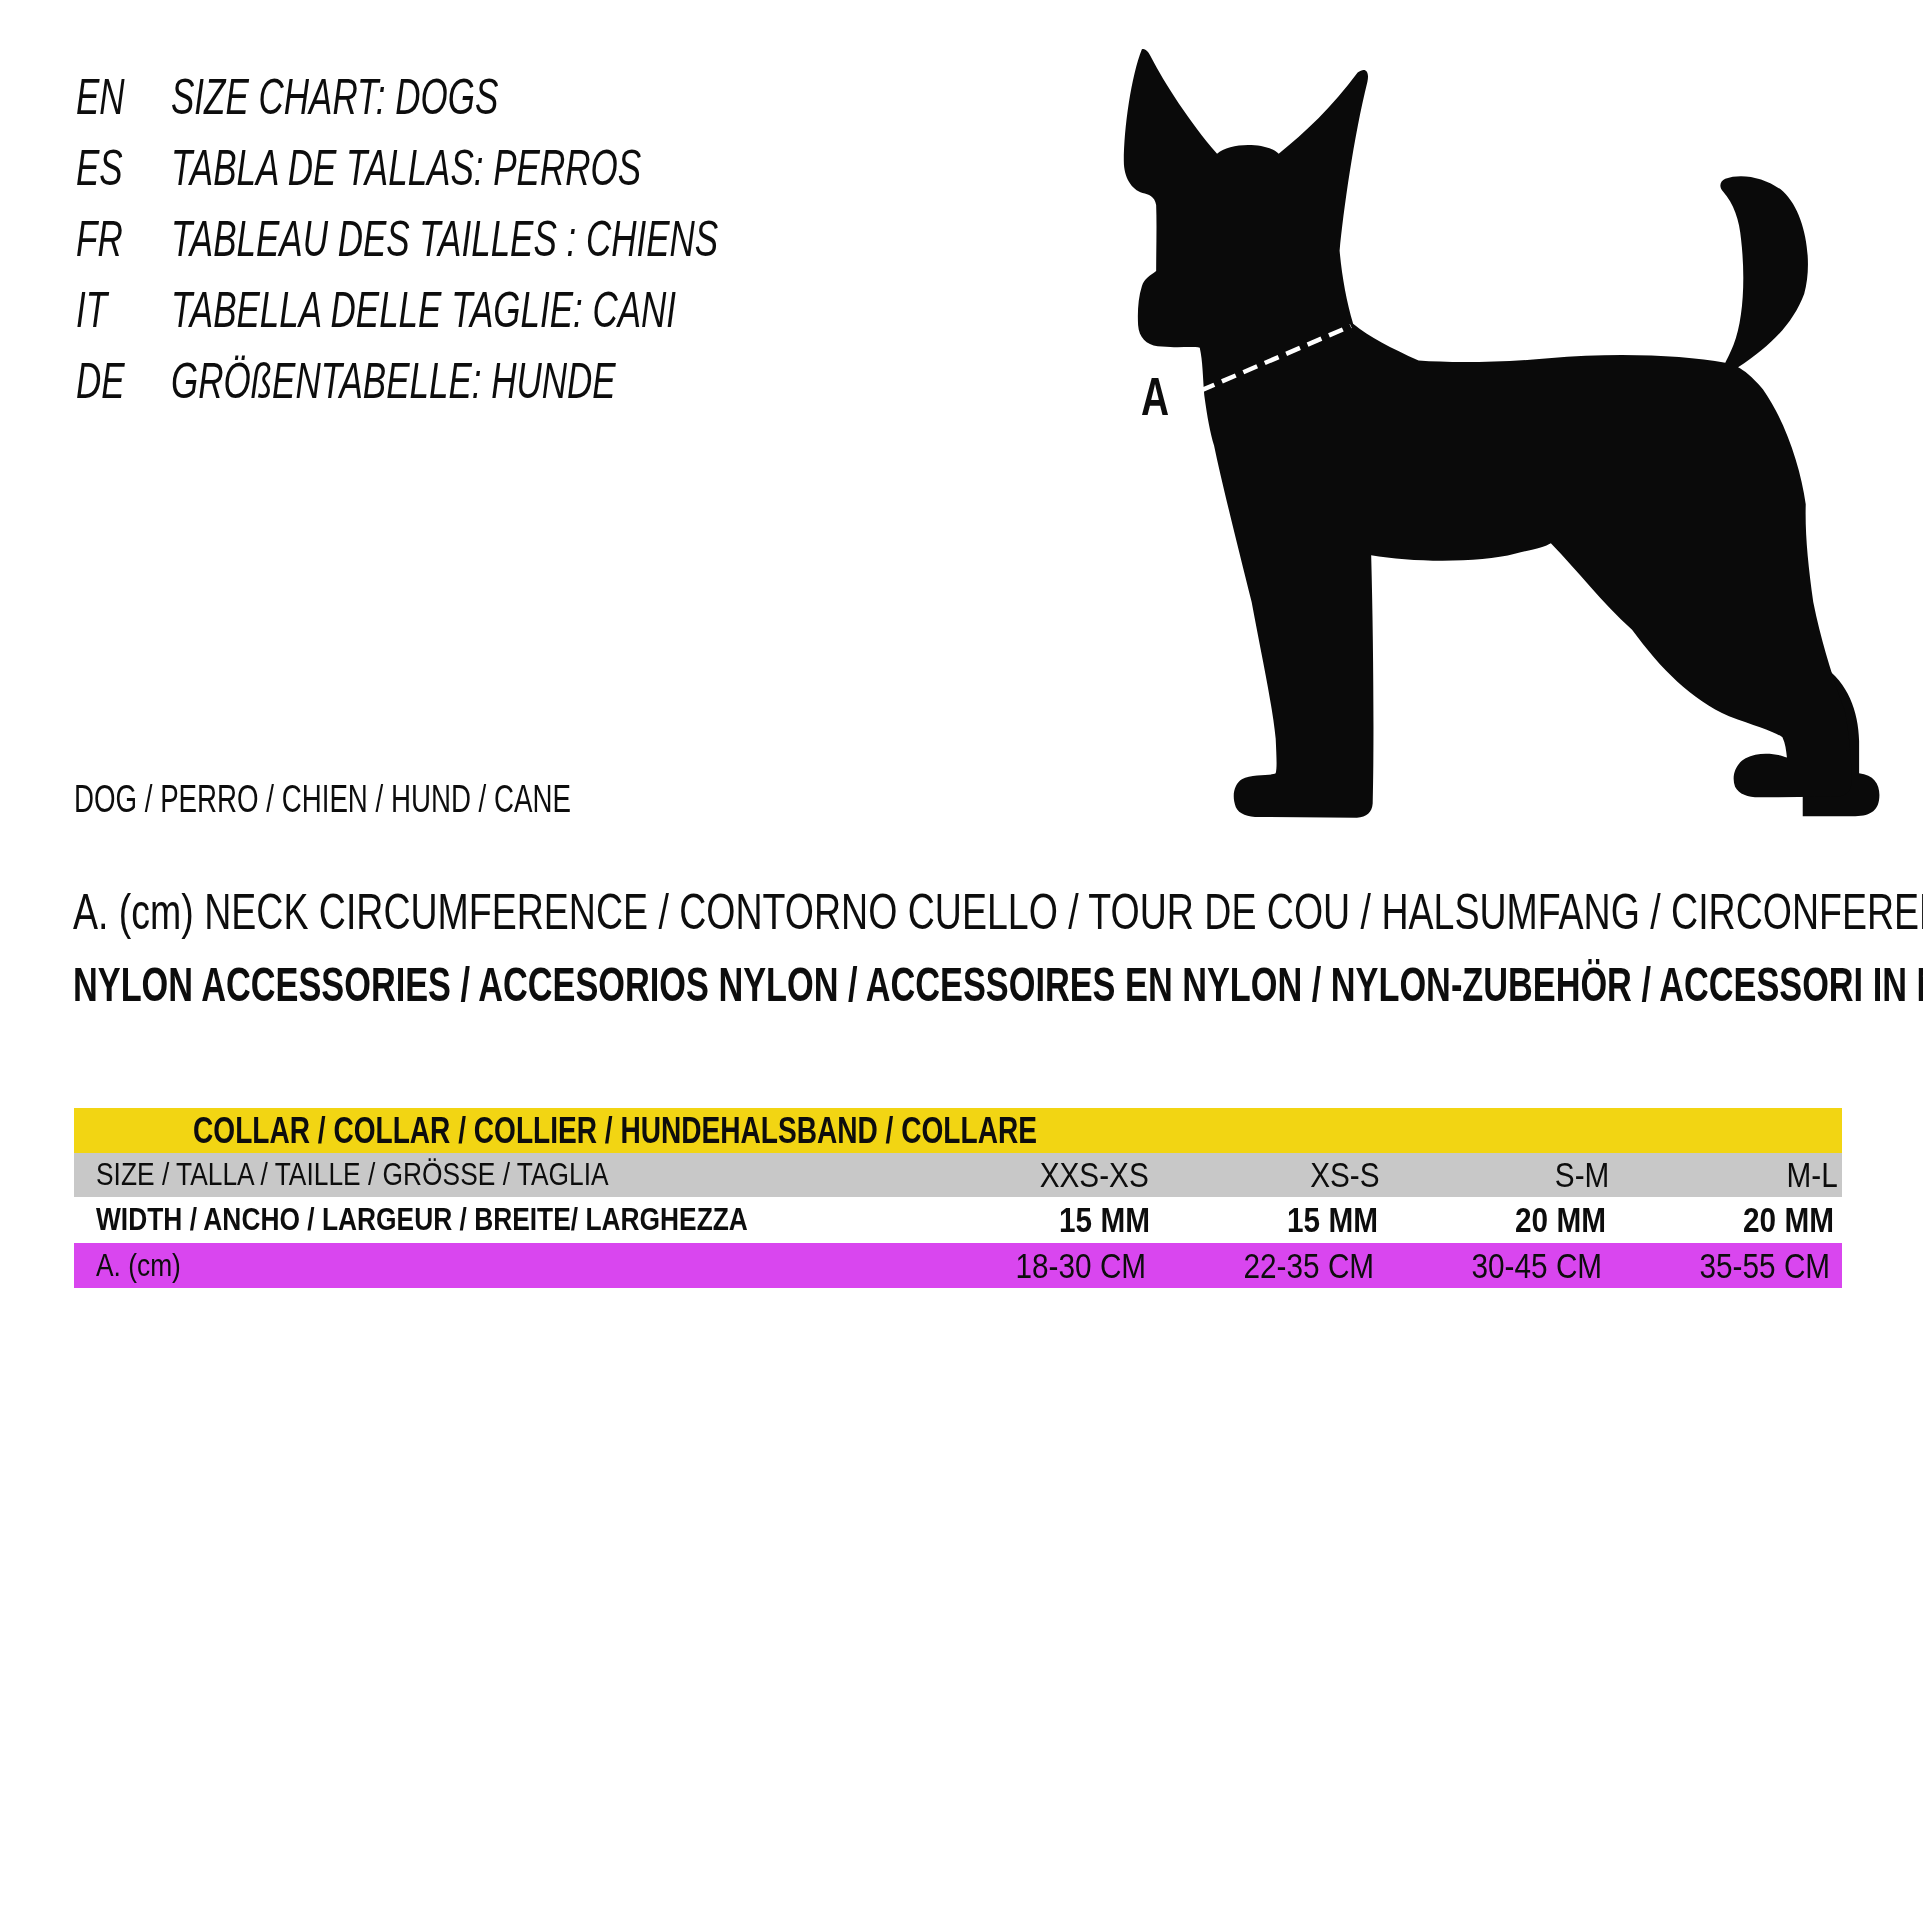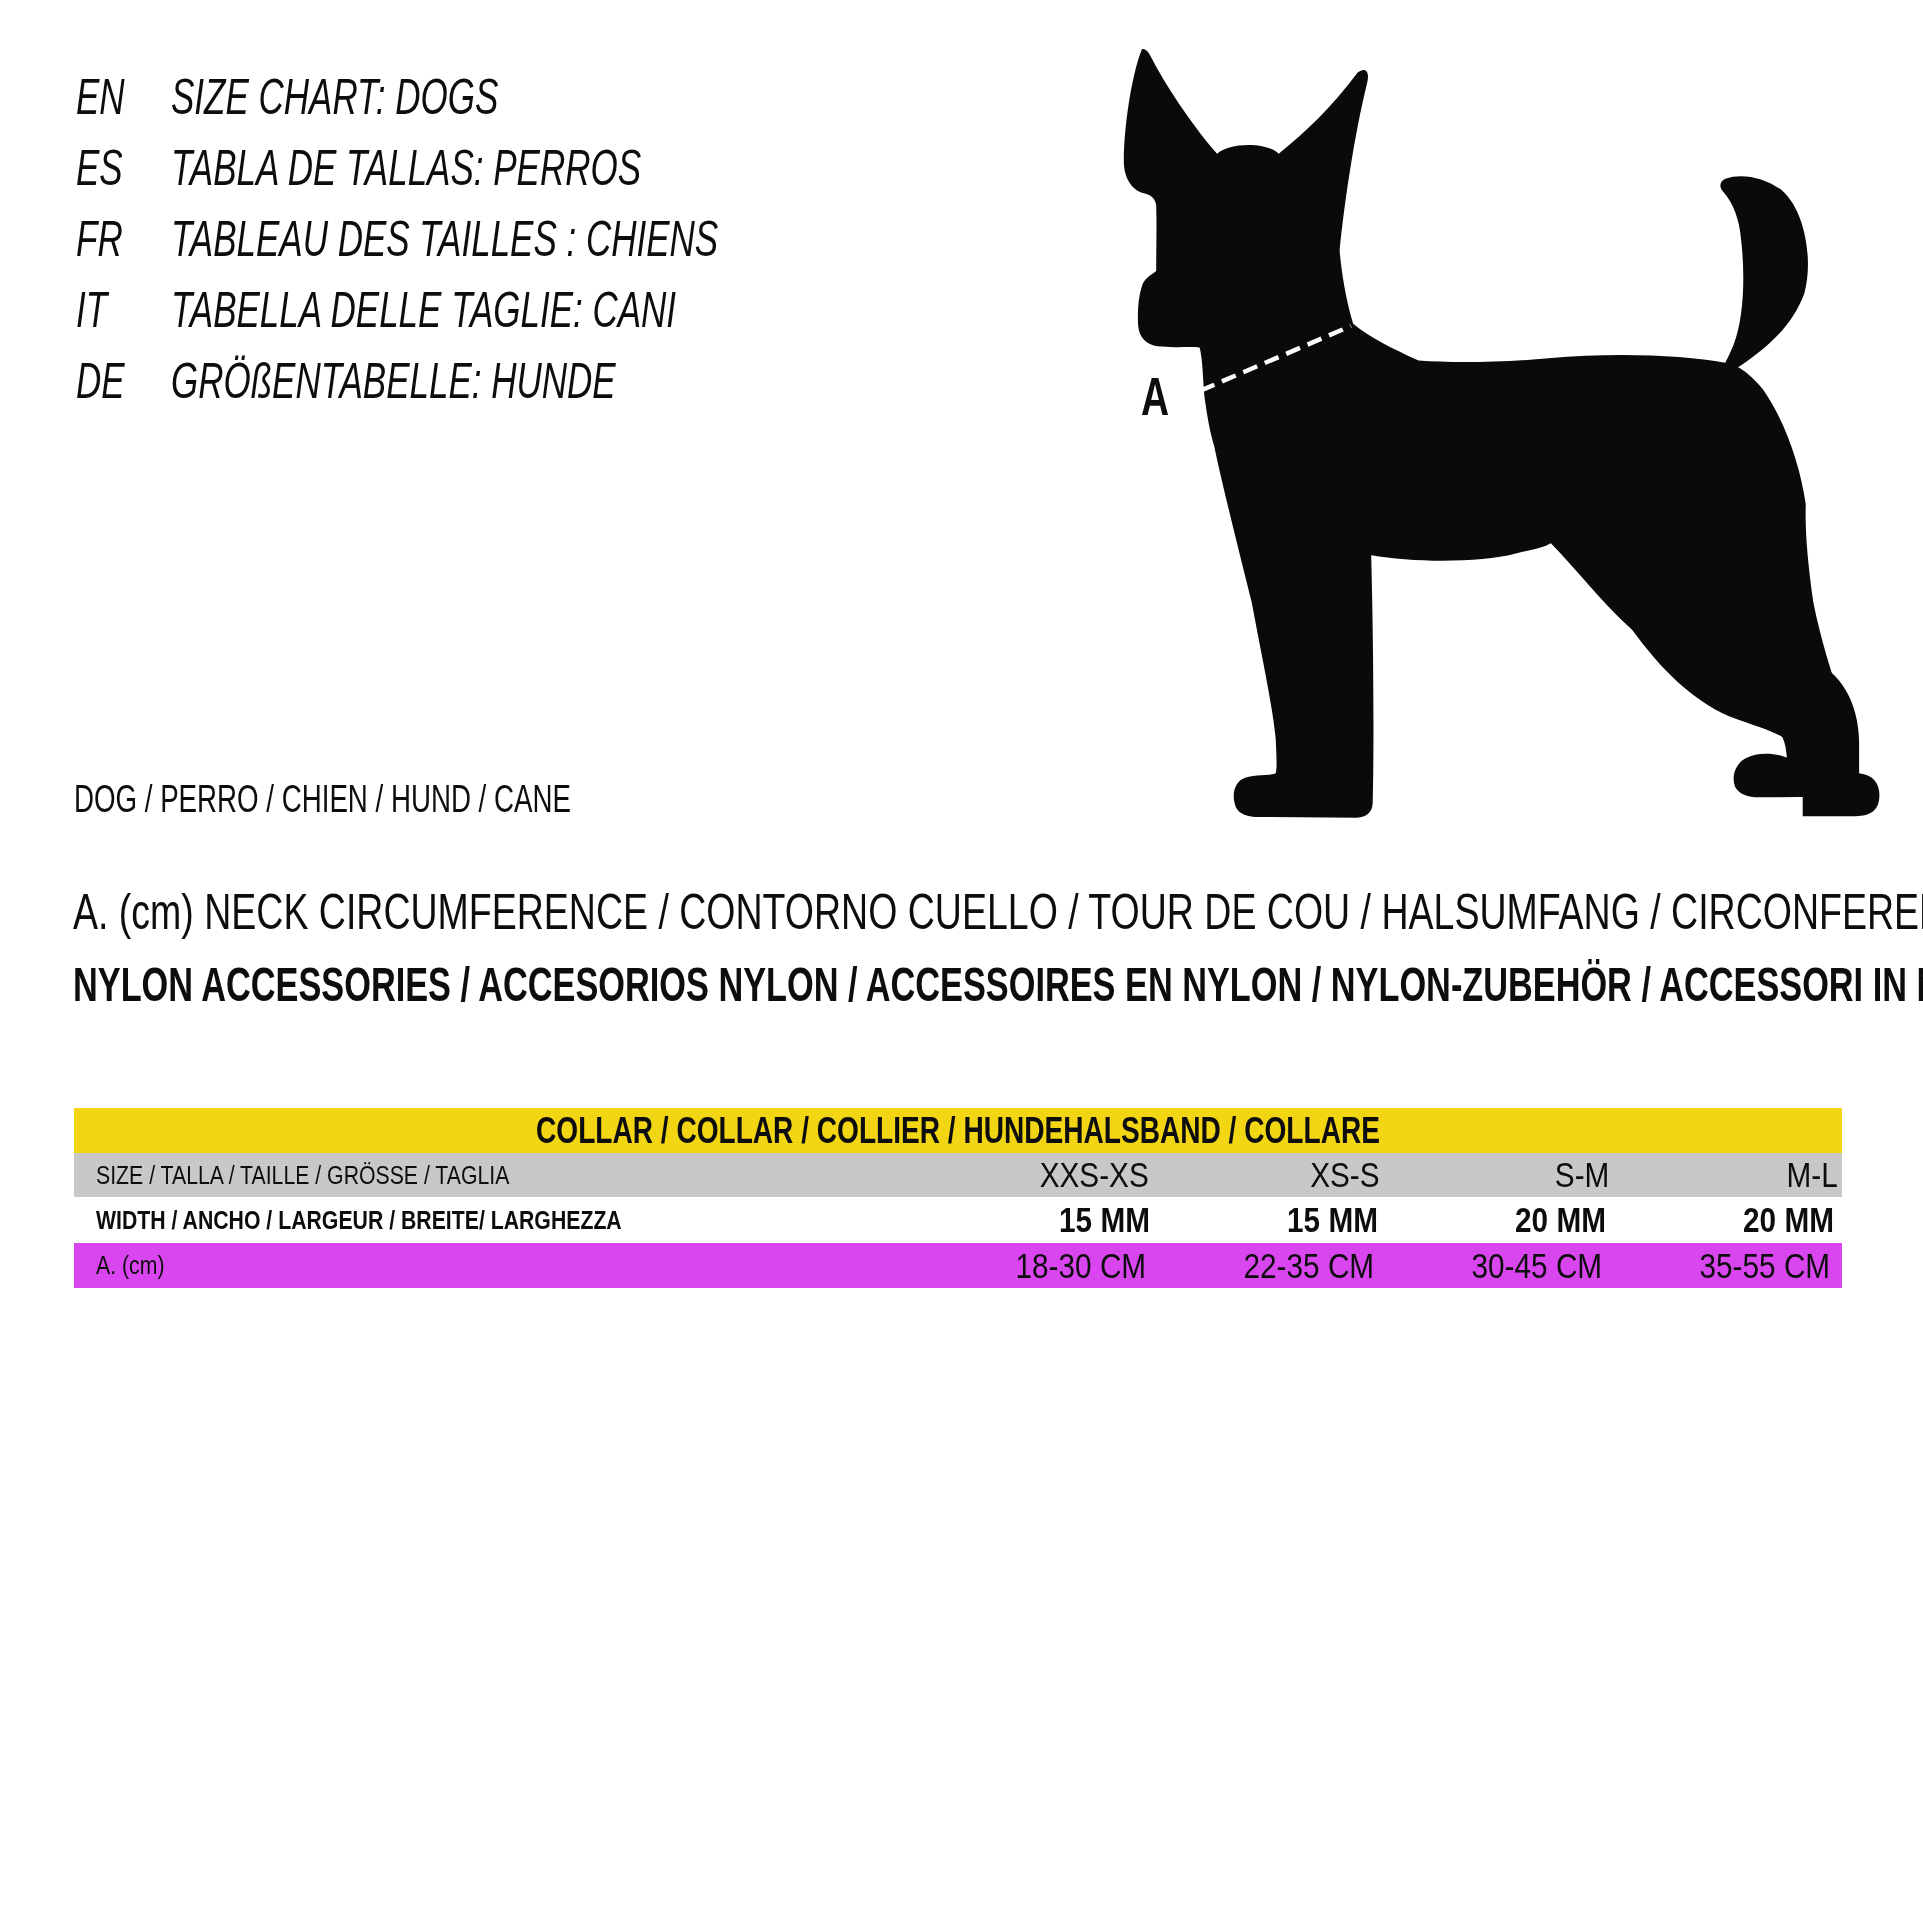--- a/index.html
+++ b/index.html
@@ -29,25 +29,25 @@
   .lang-list{left:76px;top:62px;font-style:italic;}
   .lang-row{height:71px;line-height:71px;font-size:50px;}
   .lang-code{display:inline-block;width:95px;vertical-align:top;}
   
   .dog-caption{left:74px;top:775px;font-size:39px;line-height:47px;}
   .note1{left:73px;top:887px;font-size:50px;line-height:50px;}
   .note2{left:73px;top:960px;font-size:49px;line-height:49px;font-weight:bold;}
   
   .size-table{left:74px;top:1108px;width:1768px;}
   .t-row{display:flex;align-items:center;width:100%;}
-  .t-head{height:45px;background:#F2D513;justify-content:center;font-weight:bold;font-size:36px;}
+  .t-head{height:45px;background:#F2D513;justify-content:flex-start;font-weight:bold;font-size:36px;}
   .t-r1{height:44px;background:#C8C8C8;}
   .t-r2{height:46px;background:#FFFFFF;font-weight:bold;}
   .t-r3{height:45px;background:#d946ef;}
-  .t-label{width:856px;box-sizing:border-box;padding-left:22px;font-size:25px;}
+  .t-label{width:856px;box-sizing:border-box;padding-left:22px;font-size:31px;}
   .t-cell{width:228px;text-align:right;font-size:35px;}
   
   .dog-figure{left:1090px;top:22.5px;width:827px;height:827px;}
   .measure-a{left:1141px;top:369px;font-size:54px;line-height:54px;font-weight:bold;}
 </style>
 </head>
 <body>
 
 <div class="abs lang-list">
   <div class="lang-row">

